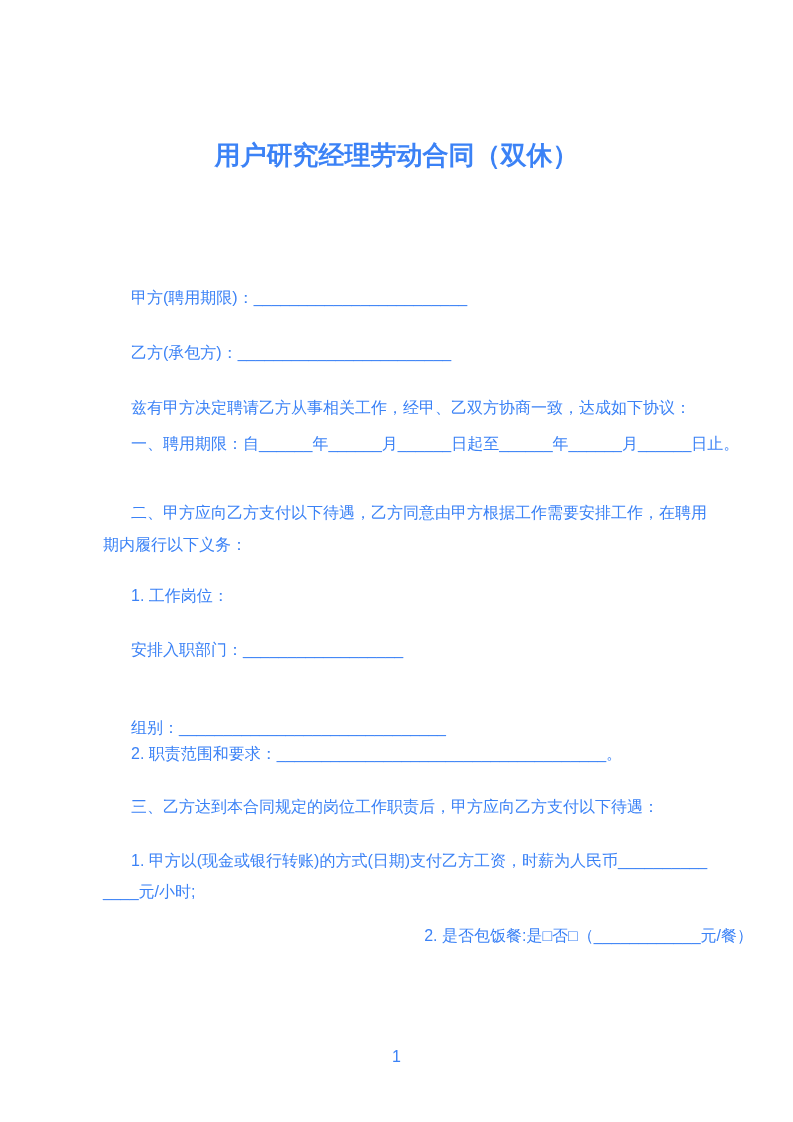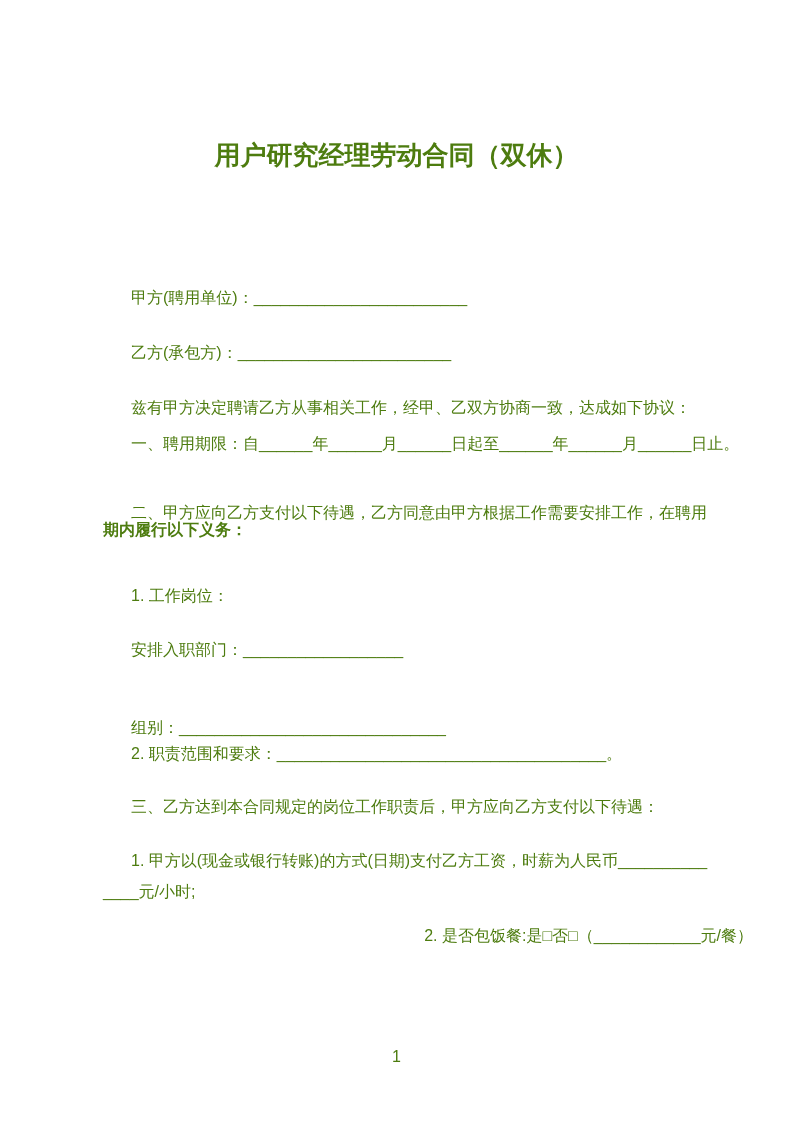--- a/index.html
+++ b/index.html
@@ -5,21 +5,21 @@
   html, body {
     margin: 0;
     padding: 0;
     background: #ffffff;
   }
   .page {
     position: relative;
     width: 793px;
     height: 1122px;
     background: #ffffff;
-    color: #4d7c0f;
+    color: #3b82f6;
     font-family: "Liberation Sans", "DejaVu Sans", sans-serif;
     overflow: hidden;
   }
   .doc-title {
     position: absolute;
     top: 137px;
     left: 0;
     width: 100%;
     text-align: center;
     font-size: 26px;
@@ -34,21 +34,21 @@
     font-size: 16px;
     line-height: 32px;
     white-space: nowrap;
   }
   .ind { padding-left: 28px; }
   .l0  { top: 282px; }
   .l1  { top: 337px; }
   .l2  { top: 392px; }
   .l3  { top: 428px; }
   .l4  { top: 497px; }
-  .l5  { top: 514px; font-weight: bold; }
+  .l5  { top: 529px; }
   .l6  { top: 580px; }
   .l7  { top: 634px; }
   .l8  { top: 688px; margin-top: 24px; }
   .l9  { top: 738px; }
   .l10 { top: 791px; }
   .l11 { top: 845px; }
   .l12 { top: 876px; }
   .l13 { top: 920px; text-align: right; }
   .l14 { top: 976px; }
   .page-number {
@@ -61,21 +61,21 @@
     line-height: 24px;
   }
 </style>
 </head>
 <body>
 
 <div class="page">
 
   <div class="doc-title">用户研究经理劳动合同（双休）</div>
 
-  <div class="ln ind l0">甲方(聘用单位)：________________________</div>
+  <div class="ln ind l0">甲方(聘用期限)：________________________</div>
   <div class="ln ind l1">乙方(承包方)：________________________</div>
   <div class="ln ind l2">兹有甲方决定聘请乙方从事相关工作，经甲、乙双方协商一致，达成如下协议：</div>
   <div class="ln ind l3">一、聘用期限：自______年______月______日起至______年______月______日止。</div>
   <div class="ln ind l4">二、甲方应向乙方支付以下待遇，乙方同意由甲方根据工作需要安排工作，在聘用</div>
   <div class="ln l5">期内履行以下义务：</div>
   <div class="ln ind l6">1. 工作岗位：</div>
   <div class="ln ind l7">安排入职部门：__________________</div>
   <div class="ln ind l8">组别：______________________________</div>
   <div class="ln ind l9">2. 职责范围和要求：_____________________________________。</div>
   <div class="ln ind l10">三、乙方达到本合同规定的岗位工作职责后，甲方应向乙方支付以下待遇：</div>

